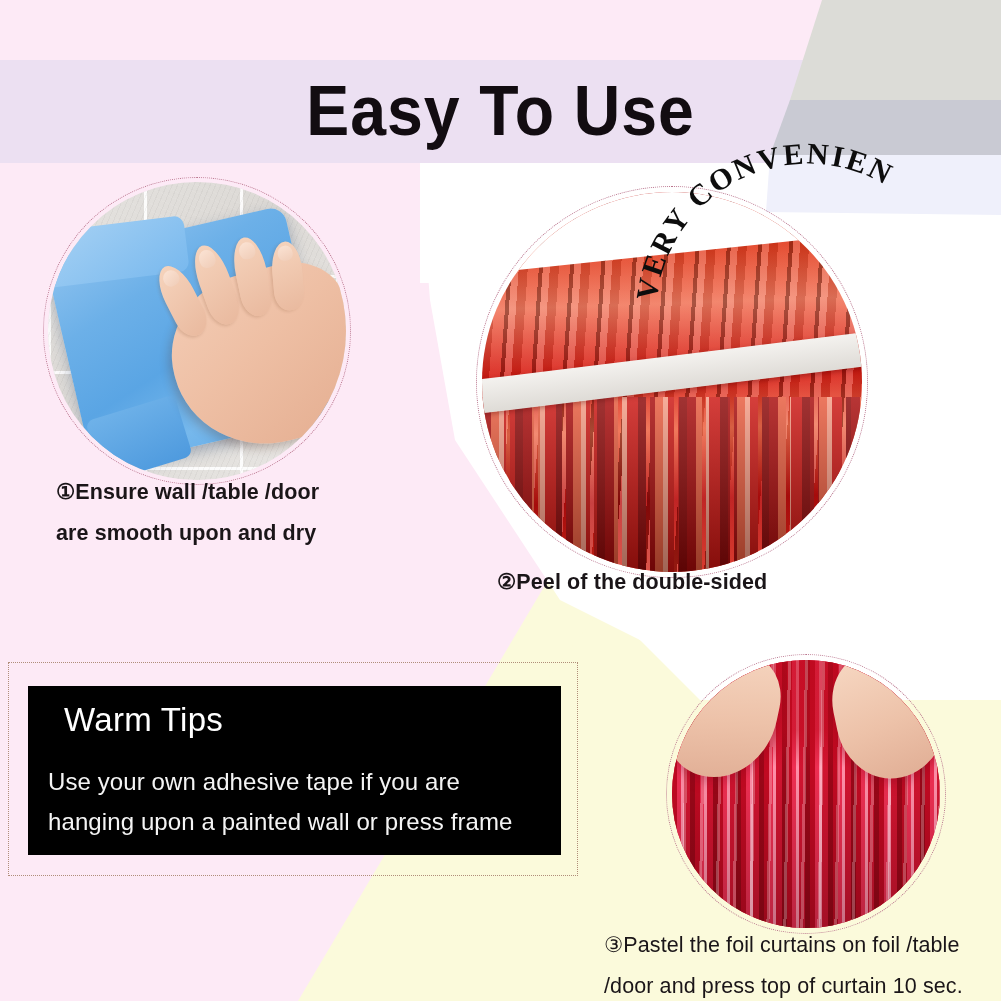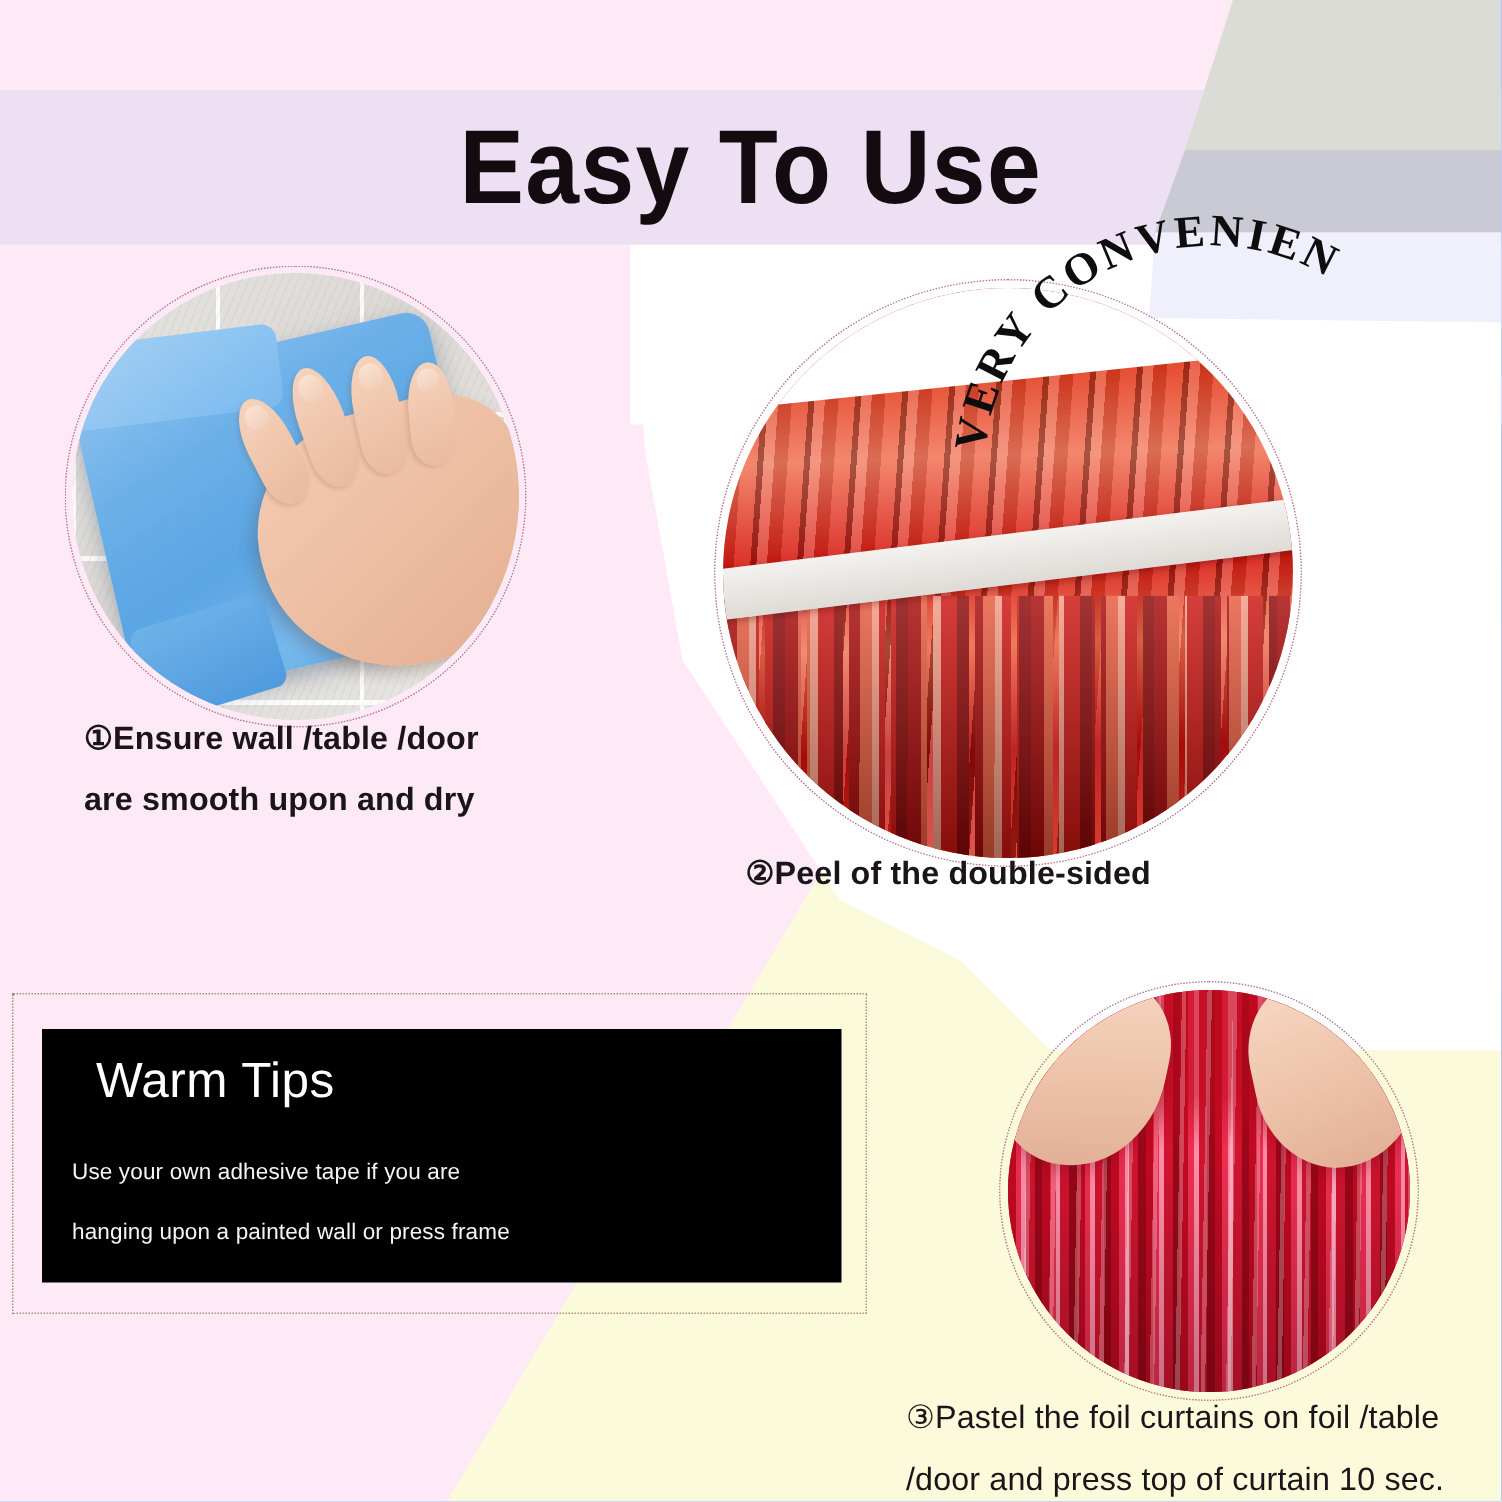--- a/index.html
+++ b/index.html
@@ -258,21 +258,21 @@
     background:#000000;
   }
   #tipsTitle{
     position:absolute;left:48px;top:698px;
     color:#ffffff;font-weight:normal;font-size:33px;line-height:44px;
     letter-spacing:.3px;
     margin-left:16px;
   }
   #tipsBody{
     position:absolute;left:48px;top:762px;
-    color:#f4f4f4;font-size:15px;line-height:40px;letter-spacing:.1px;
+    color:#f4f4f4;font-size:24px;line-height:40px;letter-spacing:.1px;
     white-space:nowrap;
   }
   #tipsBody .ln{display:block;}
 </style>
 </head>
 <body>
 
 <div id="page">
 
   <div class="bg-pink"></div>

